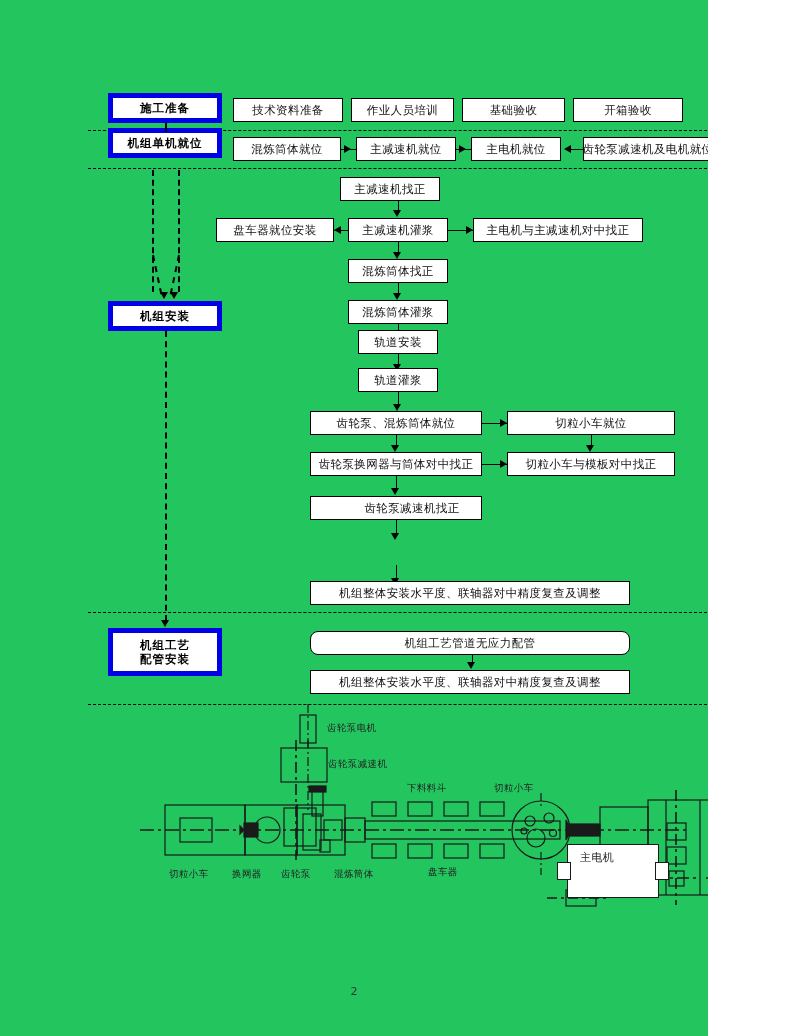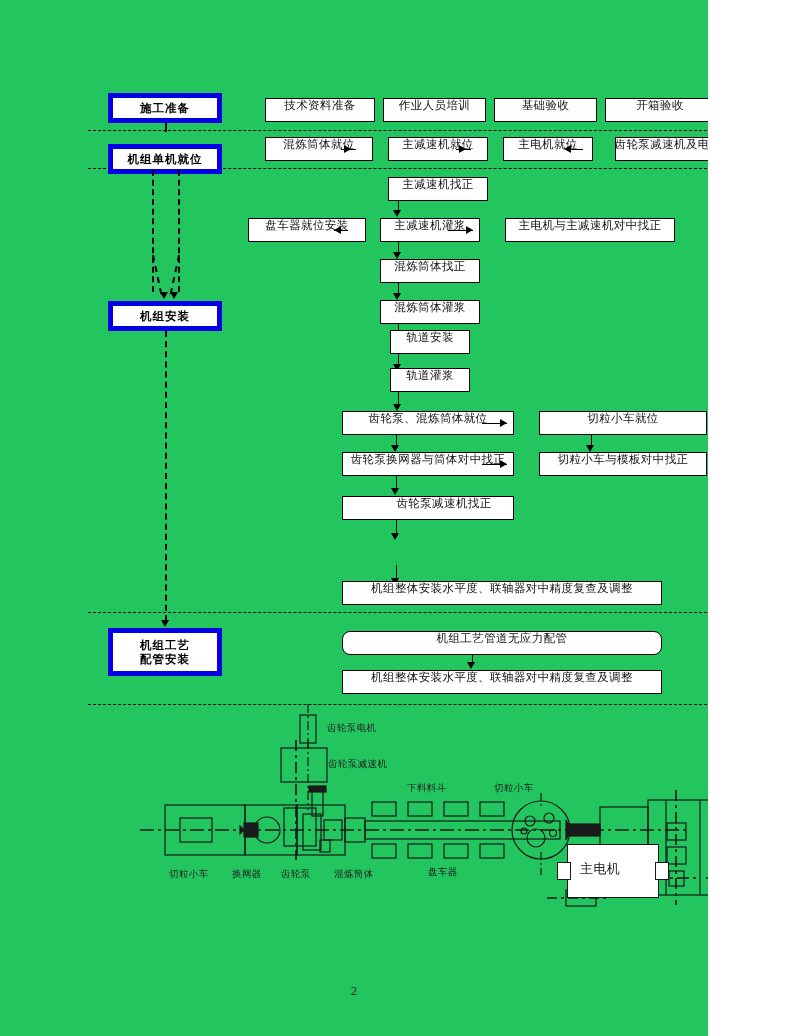--- a/index.html
+++ b/index.html
@@ -20,28 +20,27 @@
     text-decoration: underline;
   }
 
   
   .fbox {
     position: absolute;
     box-sizing: border-box;
     border: 1.6px solid #000;
     background: #fff;
     display: flex;
-    align-items: flex-start;
+    align-items: center;
     justify-content: center;
     font-size: 11.5px;
     line-height: 1.1;
     letter-spacing: 0.4px;
     white-space: nowrap;
     color: #111;
-    margin-left: 32px;
   }
   .fbox.wide { font-size: 11.5px; }
 
   
   .stage {
     position: absolute;
     box-sizing: border-box;
     background: #0000e6;
     padding: 4px;
     display: flex;
@@ -151,21 +150,21 @@
   <div class="divider" style="top:168px;"></div>
   <div class="divider" style="top:612px;"></div>
   <div class="divider" style="top:704px;"></div>
 
   <div class="stage" style="left:108px; top:93px; width:114px; height:30px;">
     <div class="inner">
       <span>施工准备</span>
     </div>
   </div>
 
-  <div class="stage" style="left:108px; top:144px; width:114px; height:30px;">
+  <div class="stage" style="left:108px; top:128px; width:114px; height:30px;">
     <div class="inner">
       <span>机组单机就位</span>
     </div>
   </div>
 
   <div class="stage" style="left:108px; top:301px; width:114px; height:30px;">
     <div class="inner">
       <span>机组安装</span>
     </div>
   </div>
@@ -217,21 +216,21 @@
   <div class="fbox" style="left:471px; top:137px; width:90px; height:24px;">
     <span>主电机就位</span>
   </div>
   <div class="arrow-left" style="left:564px; top:145px;"></div>
   <div class="hline" style="left:568px; top:149px; width:15px;"></div>
 
   <div class="fbox" style="left:583px; top:137px; width:130px; height:24px;">
     <span>齿轮泵减速机及电机就位</span>
   </div>
 
-  <div class="fbox" style="left:356px; top:177px; width:100px; height:24px;">
+  <div class="fbox" style="left:340px; top:177px; width:100px; height:24px;">
     <span>主减速机找正</span>
   </div>
   <div class="vline" style="left:398px; top:201px; height:12px;"></div>
   <div class="arrow-down" style="left:393px; top:210px;"></div>
 
   <div class="fbox" style="left:348px; top:218px; width:100px; height:24px;">
     <span>主减速机灌浆</span>
   </div>
 
   <div class="fbox" style="left:216px; top:218px; width:118px; height:24px;">
@@ -413,17 +412,17 @@
 
   <div class="mlabel" style="left:327px; top:722px;">齿轮泵电机</div>
   <div class="mlabel" style="left:328px; top:758px;">齿轮泵减速机</div>
   <div class="mlabel" style="left:407px; top:782px;">下料料斗</div>
   <div class="mlabel" style="left:494px; top:782px;">切粒小车</div>
   <div class="mlabel" style="left:169px; top:868px;">切粒小车</div>
   <div class="mlabel" style="left:232px; top:868px;">换网器</div>
   <div class="mlabel" style="left:281px; top:868px;">齿轮泵</div>
   <div class="mlabel" style="left:334px; top:868px;">混炼筒体</div>
   <div class="mlabel" style="left:428px; top:866px;">盘车器</div>
-  <div class="mlabel" style="left:580px; top:850px; font-size:13px;margin-top:10px;">主电机</div>
+  <div class="mlabel" style="left:580px; top:850px; font-size:11px;">主电机</div>
 
   <div class="pagenum" style="top:985px;">2</div>
 
 </div>
 
 </body></html>

